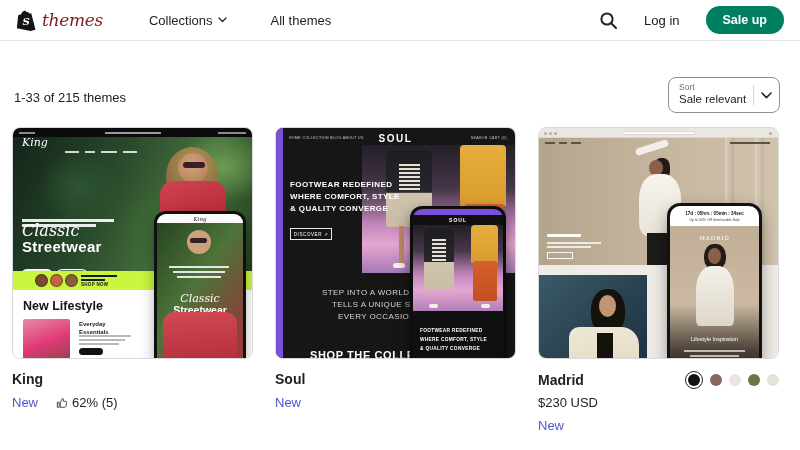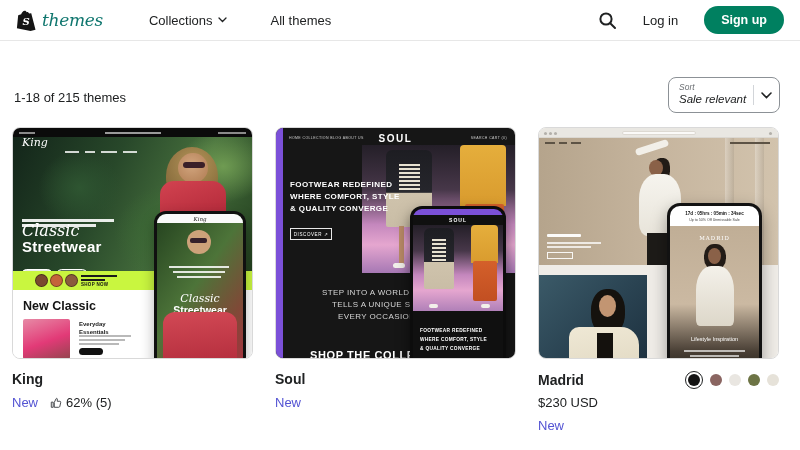--- a/index.html
+++ b/index.html
@@ -2,45 +2,45 @@
 <html><head>
 <meta charset="utf-8">
 <style>
   * { margin:0; padding:0; box-sizing:border-box; }
   body { font-family:"Liberation Sans", sans-serif; background:#fff; }
   .page { position:relative; width:800px; height:450px; background:#fff; overflow:hidden; }
 
   
   .header { position:absolute; top:0; left:0; right:0; height:41px; display:flex; align-items:center; padding:0 16px; border-bottom:1px solid #e7e7e7; background:#fff; z-index:5; }
   .logo { display:flex; align-items:center; gap:6px; cursor:pointer; }
-  .logo-text { font-family:"DejaVu Serif", serif; font-style:italic; font-size:17px; color:#0f766e; letter-spacing:-0.3px;text-align:center; }
+  .logo-text { font-family:"DejaVu Serif", serif; font-style:italic; font-size:17px; color:#7f1d1d; letter-spacing:-0.3px;text-align:center; }
   .nav { display:flex; align-items:center; gap:44px; margin-left:46px; }
   .nav-item { font-size:13px; color:#202223; display:flex; align-items:center; gap:5px; cursor:pointer; }
   .hdr-right { margin-left:auto; display:flex; align-items:center; gap:26px; }
   .login { font-size:13px; color:#202223; cursor:pointer; }
   .signup { background:#008060; color:#fff; font-size:12.5px; font-weight:700; border:none; border-radius:16px; height:28px; padding:0 17px; cursor:pointer; }
   .icon-btn { background:none; border:none; cursor:pointer; display:flex; align-items:center; }
 
   
   .results { position:absolute; left:14px; top:90px; font-size:13px; color:#202223; }
   .sort-box { position:absolute; right:20px; top:77px; width:112px; height:36px; border:1px solid #8c9196; border-radius:8px; background:#fff; display:flex; align-items:stretch; cursor:pointer; }
-  .sort-main { flex:1; padding:4px 0 0 10px;font-style:italic; }
+  .sort-main { flex:1; padding:4px 0 0 10px; }
   .sort-label { font-size:8.5px; color:#6d7175; display:block; }
   .sort-value { font-size:11.5px; color:#202223; display:block; margin-top:1px; }
   .sort-chevron { width:26px; display:flex; align-items:center; justify-content:center; border-left:1px solid #d2d5d9; margin:7px 0; }
 
   
   .card { position:absolute; top:127px; width:241px; }
   .card.c0 { left:12px; } .card.c1 { left:275px; } .card.c2 { left:538px; }
   .preview { position:relative; height:232px; border:1px solid #d9d9d9; border-radius:8px; overflow:hidden; cursor:pointer; background:#fff; }
   .meta { margin-top:12px; }
   .meta-top { display:flex; align-items:center; justify-content:space-between; }
   .t-name { font-size:14px; font-weight:700; color:#202223; cursor:pointer; }
   .t-price { font-size:13px; color:#202223; margin-top:6px; }
-  .badges { display:flex; align-items:center; gap:12px; margin-top:8px; }
+  .badges { display:flex; align-items:center; gap:18px; margin-top:8px; }
   .t-new { font-size:13px; color:#5353d3; }
   .t-rating { font-size:13px; color:#202223; display:flex; align-items:center; gap:4px; }
   .swatches { display:flex; align-items:center; gap:7px; }
   .swatch { width:12px; height:12px; border-radius:50%; display:inline-block; cursor:pointer; }
   .swatch-ring { width:18px; height:18px; border:1px solid #202223; border-radius:50%; display:flex; align-items:center; justify-content:center; cursor:pointer; }
   .bar { position:absolute; }
 
   
   .k-announce { position:absolute; top:0; left:0; right:0; height:9px; background:#0b0b0b; }
   .k-hero { position:absolute; top:9px; left:0; right:0; height:134px;
@@ -158,25 +158,25 @@
       </div>
     </div>
     <div class="hdr-right">
       <button class="icon-btn">
         <svg width="19" height="19" viewBox="0 0 19 19">
           <circle cx="8" cy="8" r="5.6" stroke="#202223" stroke-width="2" fill="none"></circle>
           <line x1="12.2" y1="12.2" x2="17" y2="17" stroke="#202223" stroke-width="2" stroke-linecap="round"></line>
         </svg>
       </button>
       <span class="login">Log in</span>
-      <button class="signup">Sign up</button>
-    </div>
-  </div>
-
-  <div class="results">1-18 of 215 themes</div>
+      <button class="signup">Sale up</button>
+    </div>
+  </div>
+
+  <div class="results">1-33 of 215 themes</div>
   <div class="sort-box">
     <div class="sort-main">
       <span class="sort-label">Sort</span>
       <span class="sort-value">Sale relevant</span>
     </div>
     <div class="sort-chevron">
       <svg width="11" height="7" viewBox="0 0 11 7">
           <path d="M1 1l4.5 4.5L10 1" stroke="#202223" stroke-width="1.6" fill="none" stroke-linecap="round"></path>
         </svg>
     </div>
@@ -208,21 +208,21 @@
       <span class="k-hero-heading2">Streetwear</span>
       <div class="k-strip">
         <span class="k-dot" style="left:22px;background:#7a4a2e"></span>
         <span class="k-dot" style="left:37px;background:#c4653a"></span>
         <span class="k-dot" style="left:52px;background:#8a5c3c"></span>
         <span class="bar" style="left:68px;top:4px;width:36px;height:2px;background:#1a1a1a"></span>
         <span class="bar" style="left:68px;top:8px;width:24px;height:2px;background:#1a1a1a"></span>
         <span class="k-strip-cta">SHOP NOW</span>
       </div>
       <div class="k-white">
-        <span class="k-section">New Classic</span>
+        <span class="k-section">New Lifestyle</span>
         <div class="k-prod-img"></div>
         <span class="k-prod-title">Everyday Essentials</span>
         <span class="bar" style="left:66px;top:45px;width:52px;height:2px;background:#b9b9b9"></span>
         <span class="bar" style="left:66px;top:49px;width:46px;height:2px;background:#b9b9b9"></span>
         <span class="bar" style="left:66px;top:53px;width:40px;height:2px;background:#b9b9b9"></span>
         <span class="k-prod-btn"></span>
       </div>
       <div class="k-phone">
         <div class="k-screen">
           <div class="k-scr-top">

